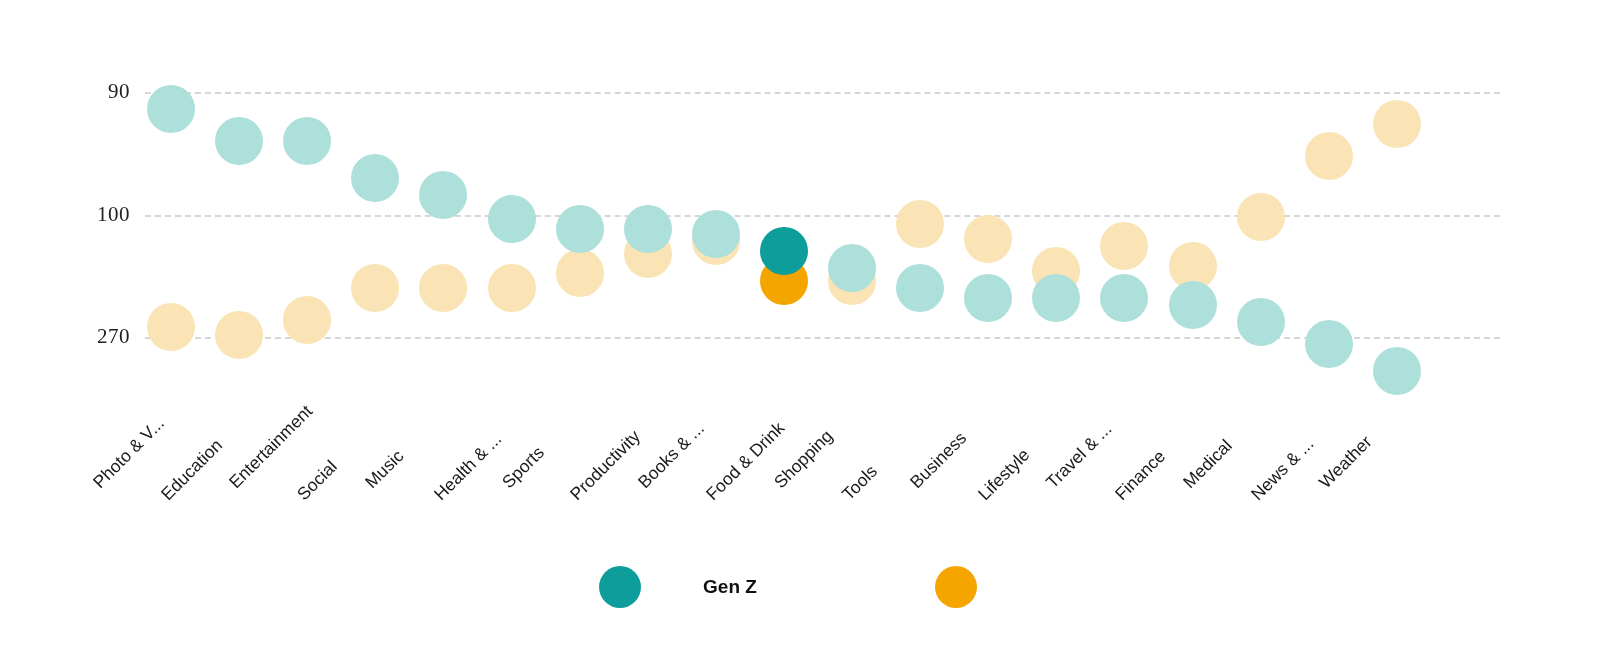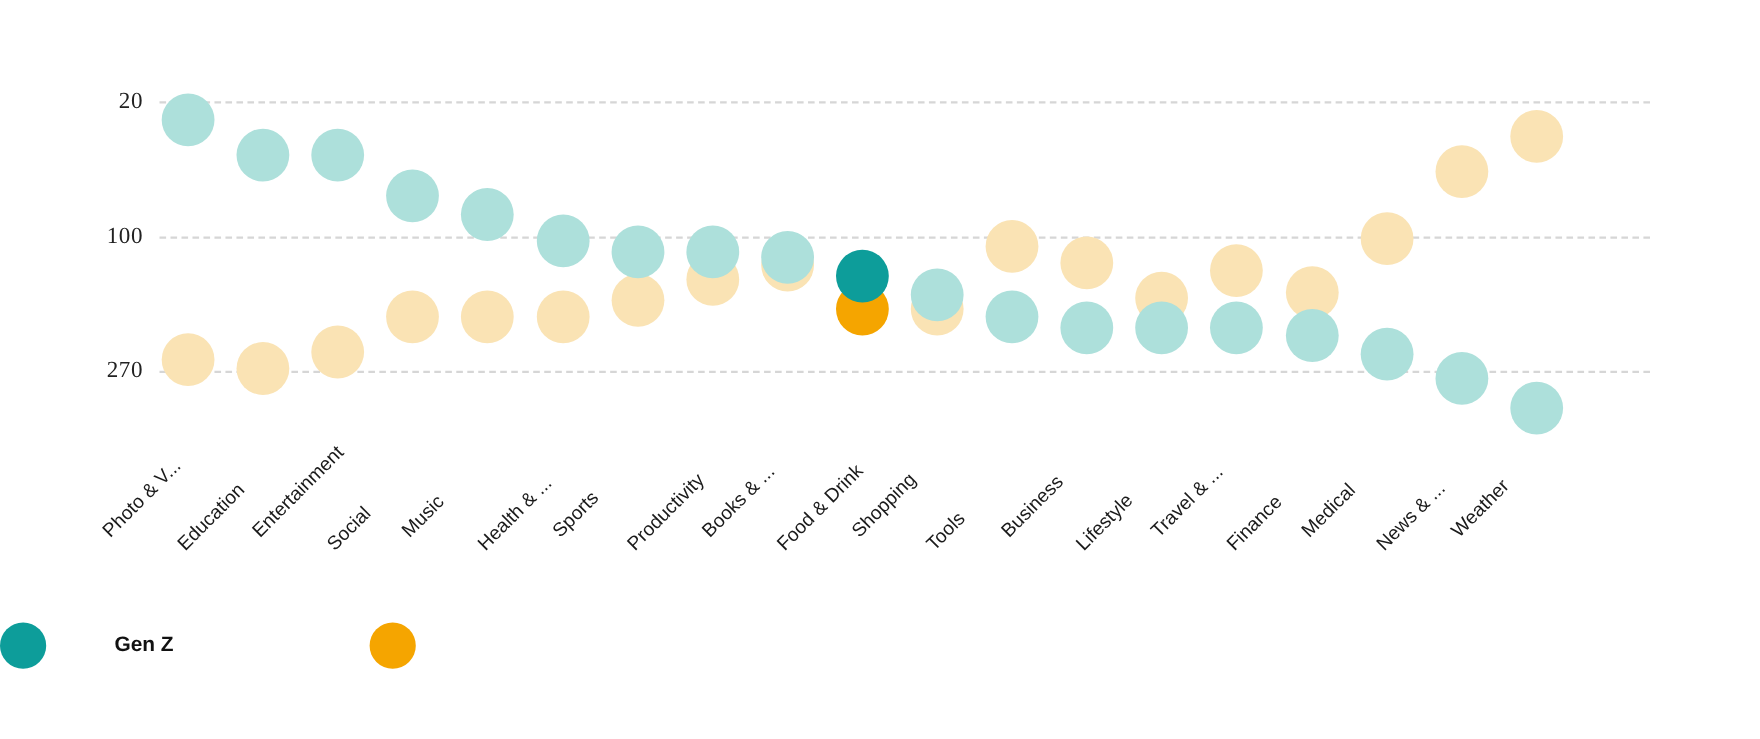--- a/index.html
+++ b/index.html
@@ -37,21 +37,21 @@
     position:absolute;
     font-size:17.5px;color:#1a1a1a;
     white-space:nowrap;
     transform-origin:left top;
     transform:rotate(-45deg);
   }
 
   
   #legend{
     position:absolute;left:0;top:552px;width:1600px;height:70px;
-    display:flex;align-items:center;gap:0px;
+    display:flex;align-items:center;justify-content:center;gap:0px;
   }
   .leg-item{display:flex;align-items:center;}
   .leg-dot{width:42px;height:42px;border-radius:50%;flex:0 0 auto;}
   .leg-dot.genz{background:#0d9d9a;}
   .leg-dot.genx{background:#f5a500;}
   .leg-label{
     font-size:19px;font-weight:bold;color:#111;white-space:nowrap;
   }
   .leg-gap-a{width:62px;}
   .leg-gap-b{width:178px;}
@@ -61,21 +61,21 @@
 <body>
 
 <div id="root">
 
   <div id="plot">
       <div class="gridline" style="left: 145px; width: 1355px; top: 337px;"></div>
       <div class="ytick" style="left: 60px; width: 70px; top: 324px;">270</div>
       <div class="gridline" style="left: 145px; width: 1355px; top: 214.5px;"></div>
       <div class="ytick" style="left: 60px; width: 70px; top: 201.5px;">100</div>
       <div class="gridline" style="left: 145px; width: 1355px; top: 92px;"></div>
-      <div class="ytick" style="left: 60px; width: 70px; top: 79px;">20</div>
+      <div class="ytick" style="left: 60px; width: 70px; top: 79px;">90</div>
       <div class="bubble genx" title="Photo &amp; V... — Gen X &amp; Baby Boomers: 54" style="left: 147px; top: 303.2px; width: 48px; height: 48px;"></div>
       <div class="bubble genx" title="Education — Gen X &amp; Baby Boomers: 51" style="left: 215.1px; top: 310.55px; width: 48px; height: 48px;"></div>
       <div class="bubble genx" title="Entertainment — Gen X &amp; Baby Boomers: 57" style="left: 283.2px; top: 295.85px; width: 48px; height: 48px;"></div>
       <div class="bubble genx" title="Social — Gen X &amp; Baby Boomers: 70" style="left: 351.3px; top: 264px; width: 48px; height: 48px;"></div>
       <div class="bubble genx" title="Music — Gen X &amp; Baby Boomers: 70" style="left: 419.4px; top: 264px; width: 48px; height: 48px;"></div>
       <div class="bubble genx" title="Health &amp; ... — Gen X &amp; Baby Boomers: 70" style="left: 487.5px; top: 264px; width: 48px; height: 48px;"></div>
       <div class="bubble genx" title="Sports — Gen X &amp; Baby Boomers: 76" style="left: 555.6px; top: 249.3px; width: 48px; height: 48px;"></div>
       <div class="bubble genx" title="Productivity — Gen X &amp; Baby Boomers: 84" style="left: 623.7px; top: 229.7px; width: 48px; height: 48px;"></div>
       <div class="bubble genx" title="Books &amp; ... — Gen X &amp; Baby Boomers: 89" style="left: 691.8px; top: 217.45px; width: 48px; height: 48px;"></div>
       <div class="bubble genx hl" title="Food &amp; Drink — Gen X &amp; Baby Boomers: 73" style="left: 759.9px; top: 256.65px; width: 48px; height: 48px; z-index: 5;"></div>

